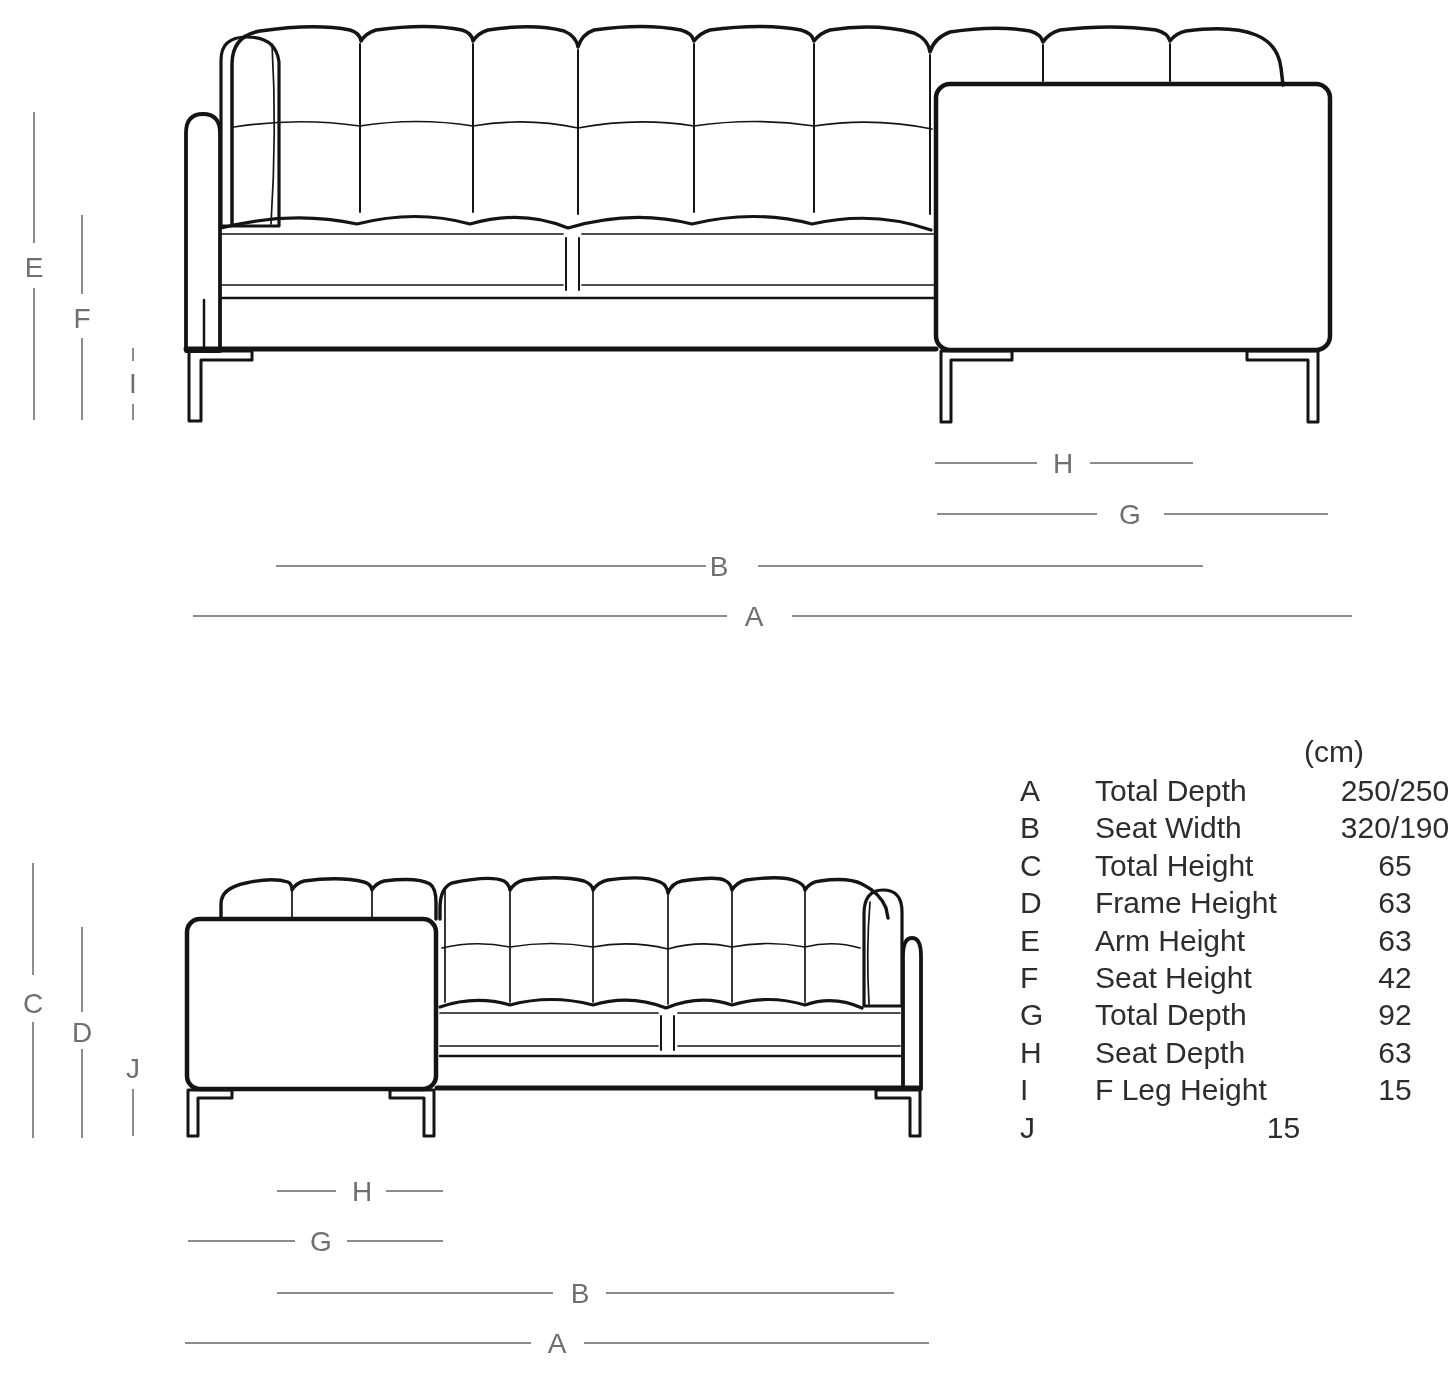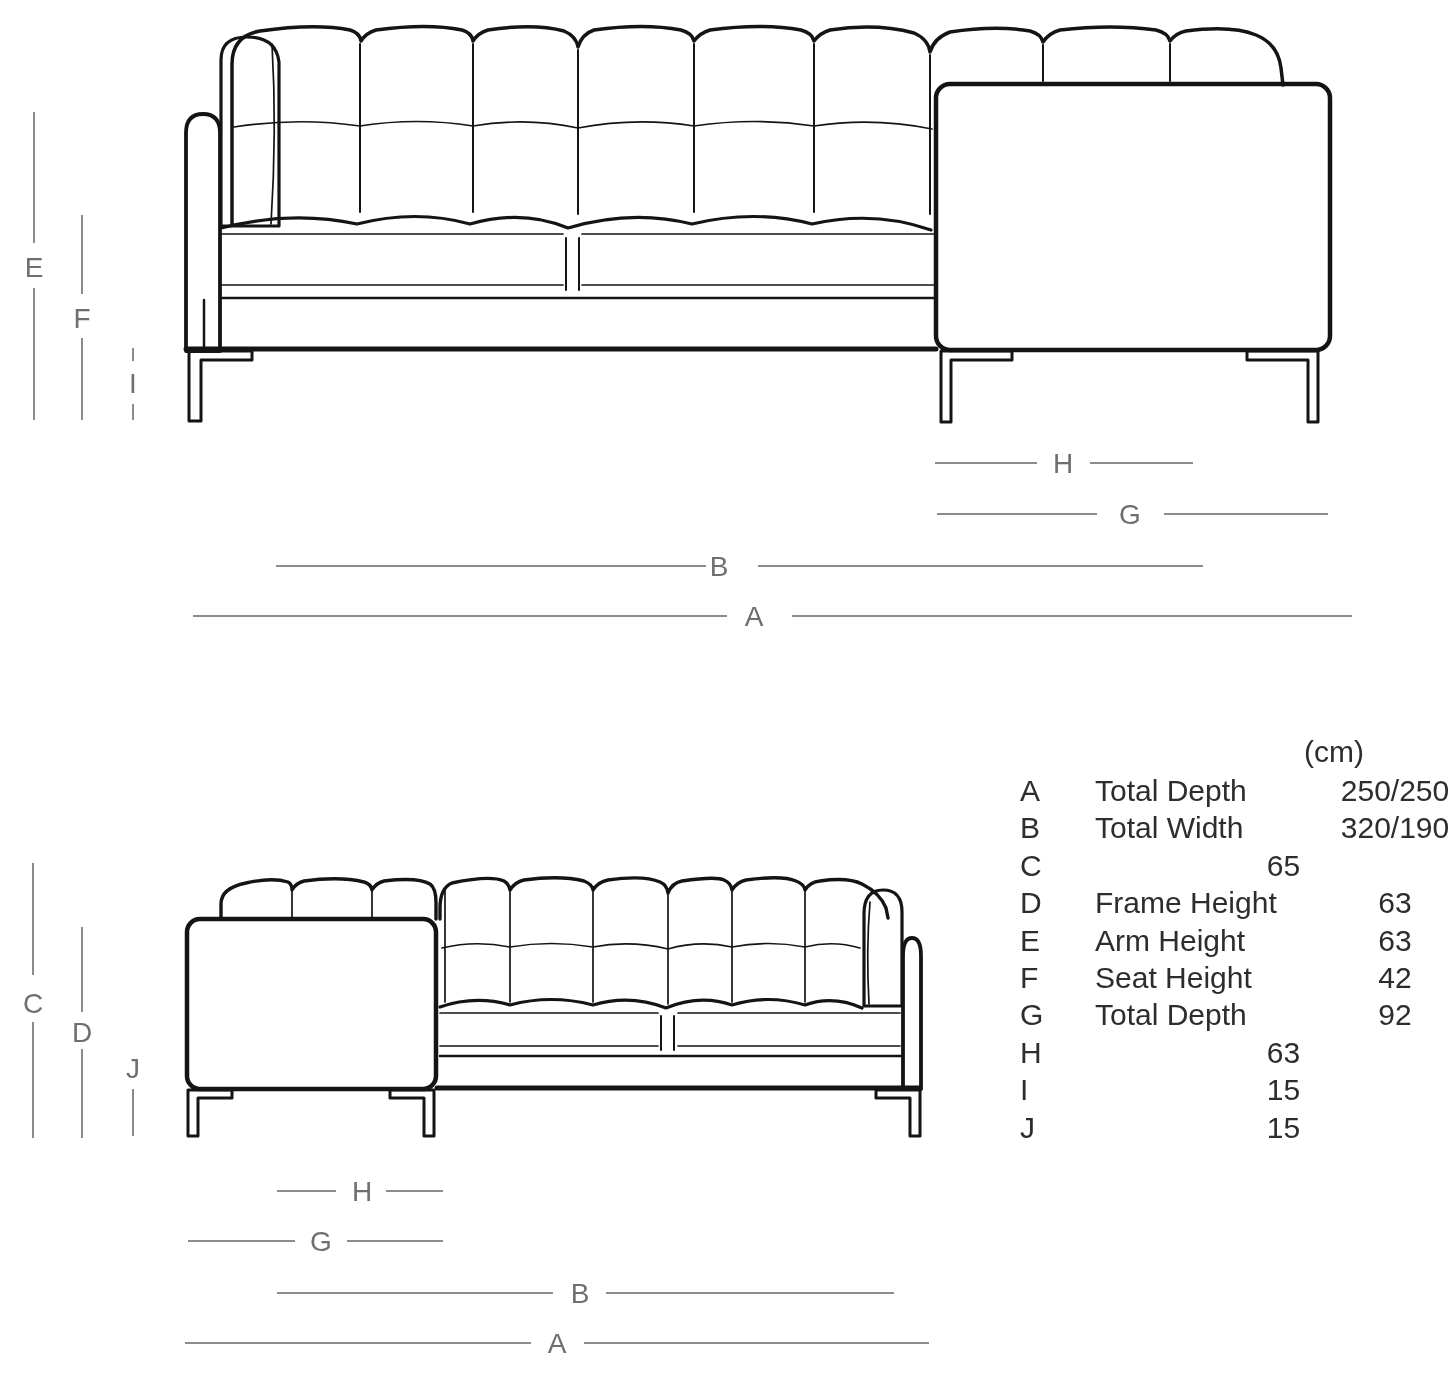--- a/index.html
+++ b/index.html
@@ -136,25 +136,26 @@
   <div class="legend">
     <div class="legend-unit">(cm)</div>
 
     <div class="legend-row">
       <span class="col-letter">A</span>
       <span class="col-name">Total Depth</span>
       <span class="col-value">250/250</span>
     </div>
     <div class="legend-row">
       <span class="col-letter">B</span>
-      <span class="col-name">Total Width</span>
+      <span class="col-name">Seat Width</span>
       <span class="col-value">320/190</span>
     </div>
     <div class="legend-row">
       <span class="col-letter">C</span>
+      <span class="col-name">Total Height</span>
       <span class="col-value">65</span>
     </div>
     <div class="legend-row">
       <span class="col-letter">D</span>
       <span class="col-name">Frame Height</span>
       <span class="col-value">63</span>
     </div>
     <div class="legend-row">
       <span class="col-letter">E</span>
       <span class="col-name">Arm Height</span>
@@ -165,24 +166,26 @@
       <span class="col-name">Seat Height</span>
       <span class="col-value">42</span>
     </div>
     <div class="legend-row">
       <span class="col-letter">G</span>
       <span class="col-name">Total Depth</span>
       <span class="col-value">92</span>
     </div>
     <div class="legend-row">
       <span class="col-letter">H</span>
+      <span class="col-name">Seat Depth</span>
       <span class="col-value">63</span>
     </div>
     <div class="legend-row">
       <span class="col-letter">I</span>
+      <span class="col-name">F Leg Height</span>
       <span class="col-value">15</span>
     </div>
     <div class="legend-row">
       <span class="col-letter">J</span>
       <span class="col-value">15</span>
     </div>
   </div>
 
 </div>
 

